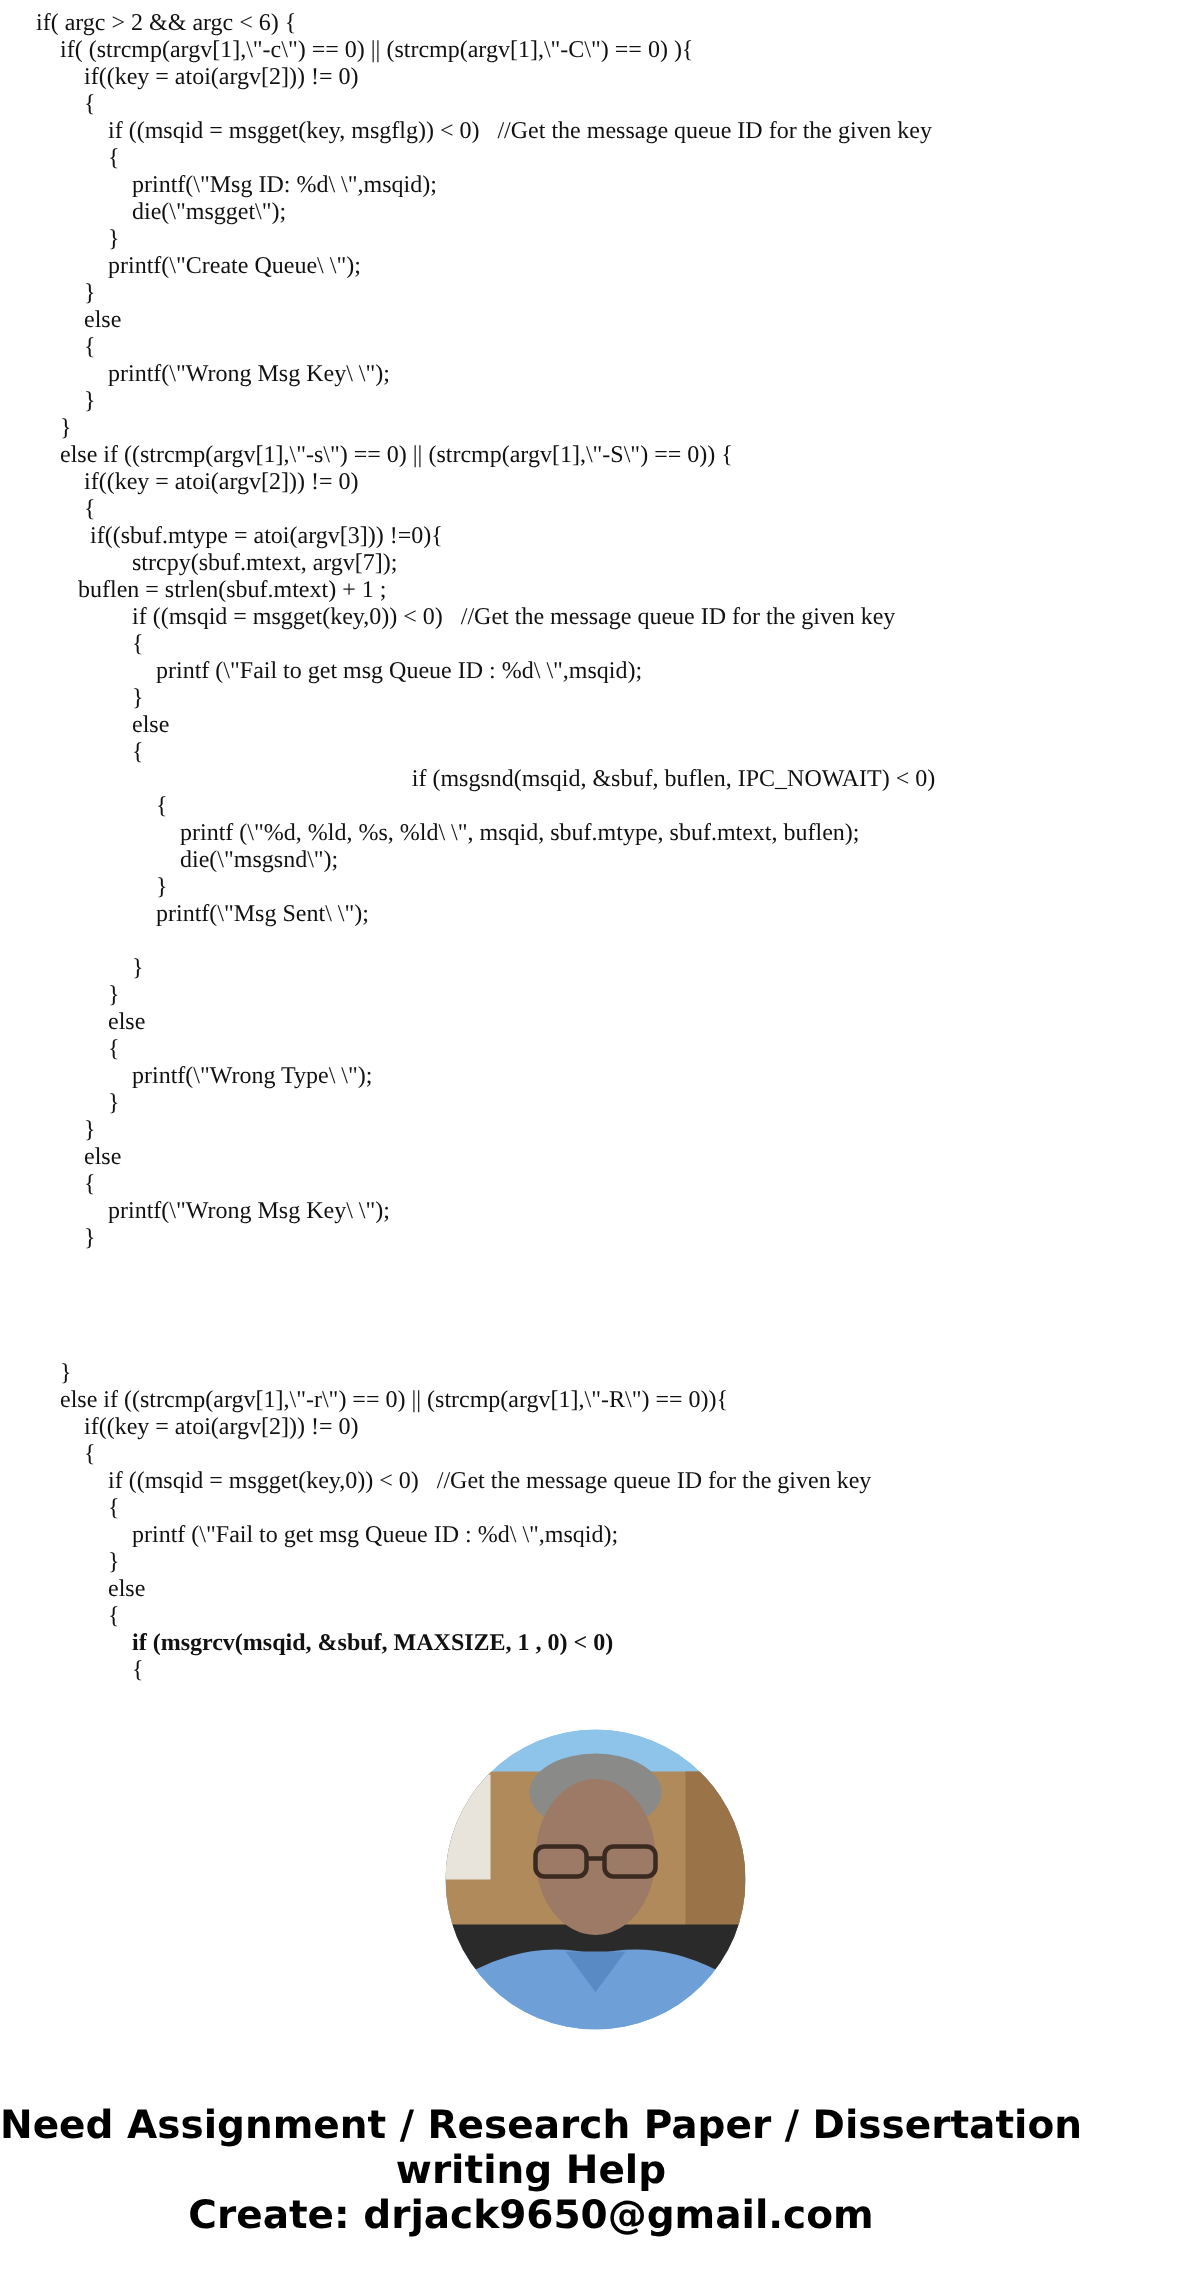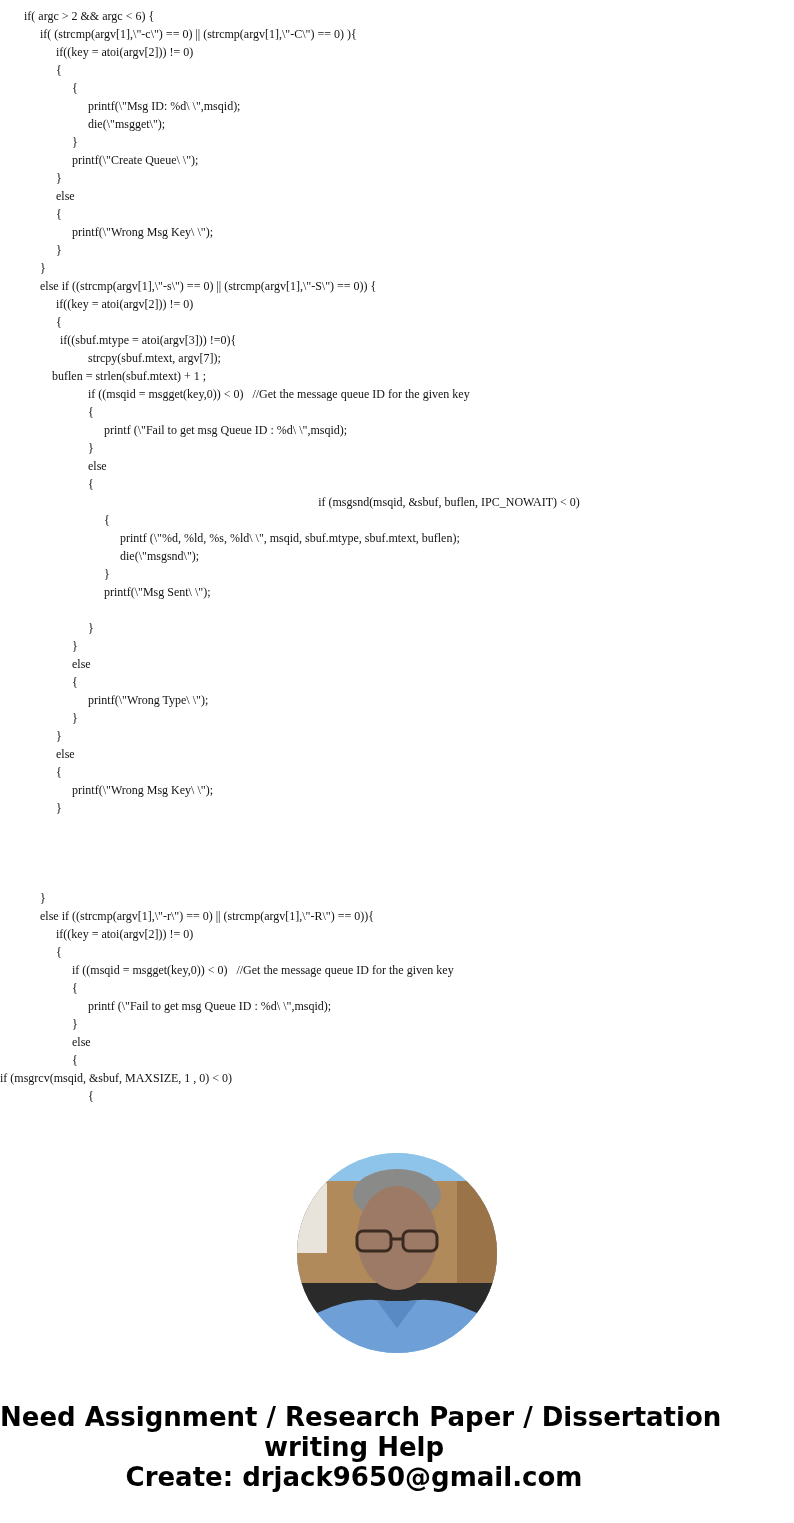--- a/index.html
+++ b/index.html
@@ -1,19 +1,19 @@
 <!DOCTYPE html>
 <html><head>
 <meta charset="utf-8">
 <style>
   html, body { margin: 0; padding: 0; background: #ffffff; }
   body { width: 794px; height: 1523px; position: relative; overflow: hidden; }
   .code {
     position: absolute; left: 0; top: 7px; width: 794px; height: 1114px; overflow: hidden;
-    font-family: "Liberation Serif", serif; font-size: 12px; color: #111;
+    font-family: "Liberation Serif", serif; font-size: 16px; color: #111;
   }
   .line { position: relative; height: 18px; line-height: 18px; white-space: pre; }
   .avatar-wrap { position: absolute; left: 297px; top: 1153px; width: 200px; height: 200px; }
   .avatar {
     width: 200px; height: 200px; border-radius: 50%; overflow: hidden; position: relative;
     background: #8ec4ea;
   }
   .banner {
     position: absolute; left: 0; top: 1402px; width: 708px; text-align: center;
     font-family: "DejaVu Sans", sans-serif; font-weight: bold; font-size: 26px;
@@ -22,20 +22,21 @@
   .banner div { white-space: nowrap; }
 </style>
 </head>
 <body>
 
 <div class="code" id="code">
     <div class="line" style="padding-left: 24px;">if( argc &gt; 2 &amp;&amp; argc &lt; 6) {</div>
     <div class="line" style="padding-left: 40px;">if( (strcmp(argv[1],\"-c\") == 0) || (strcmp(argv[1],\"-C\") == 0) ){</div>
     <div class="line" style="padding-left: 56px;">if((key = atoi(argv[2])) != 0)</div>
     <div class="line" style="padding-left: 56px;">{</div>
+    <div class="line" style="padding-left: 72px;">if ((msqid = msgget(key, msgflg)) &lt; 0)   //Get the message queue ID for the given key</div>
     <div class="line" style="padding-left: 72px;">{</div>
     <div class="line" style="padding-left: 88px;">printf(\"Msg ID: %d\ \",msqid);</div>
     <div class="line" style="padding-left: 88px;">die(\"msgget\");</div>
     <div class="line" style="padding-left: 72px;">}</div>
     <div class="line" style="padding-left: 72px;">printf(\"Create Queue\ \");</div>
     <div class="line" style="padding-left: 56px;">}</div>
     <div class="line" style="padding-left: 56px;">else</div>
     <div class="line" style="padding-left: 56px;">{</div>
     <div class="line" style="padding-left: 72px;">printf(\"Wrong Msg Key\ \");</div>
     <div class="line" style="padding-left: 56px;">}</div>
@@ -77,21 +78,21 @@
     <div class="line" style="padding-left: 40px;">}</div>
     <div class="line" style="padding-left: 40px;">else if ((strcmp(argv[1],\"-r\") == 0) || (strcmp(argv[1],\"-R\") == 0)){</div>
     <div class="line" style="padding-left: 56px;">if((key = atoi(argv[2])) != 0)</div>
     <div class="line" style="padding-left: 56px;">{</div>
     <div class="line" style="padding-left: 72px;">if ((msqid = msgget(key,0)) &lt; 0)   //Get the message queue ID for the given key</div>
     <div class="line" style="padding-left: 72px;">{</div>
     <div class="line" style="padding-left: 88px;">printf (\"Fail to get msg Queue ID : %d\ \",msqid);</div>
     <div class="line" style="padding-left: 72px;">}</div>
     <div class="line" style="padding-left: 72px;">else</div>
     <div class="line" style="padding-left: 72px;">{</div>
-    <div class="line" style="">if (msgrcv(msqid, &amp;sbuf, MAXSIZE, 1 , 0) &lt; 0)</div>
+    <div class="line" style="padding-left: 88px; font-weight: bold;">if (msgrcv(msqid, &amp;sbuf, MAXSIZE, 1 , 0) &lt; 0)</div>
     <div class="line" style="padding-left: 88px;">{</div>
   </div>
 
 <div class="avatar-wrap">
   <div class="avatar">
     <svg width="200" height="200" viewBox="0 0 200 200">
       <rect x="0" y="0" width="200" height="200" fill="#8ec4ea"></rect>
       <rect x="0" y="28" width="200" height="120" fill="#b08a5a"></rect>
       <rect x="0" y="30" width="30" height="70" fill="#e8e4dc"></rect>
       <rect x="160" y="28" width="40" height="110" fill="#9a7448"></rect>

